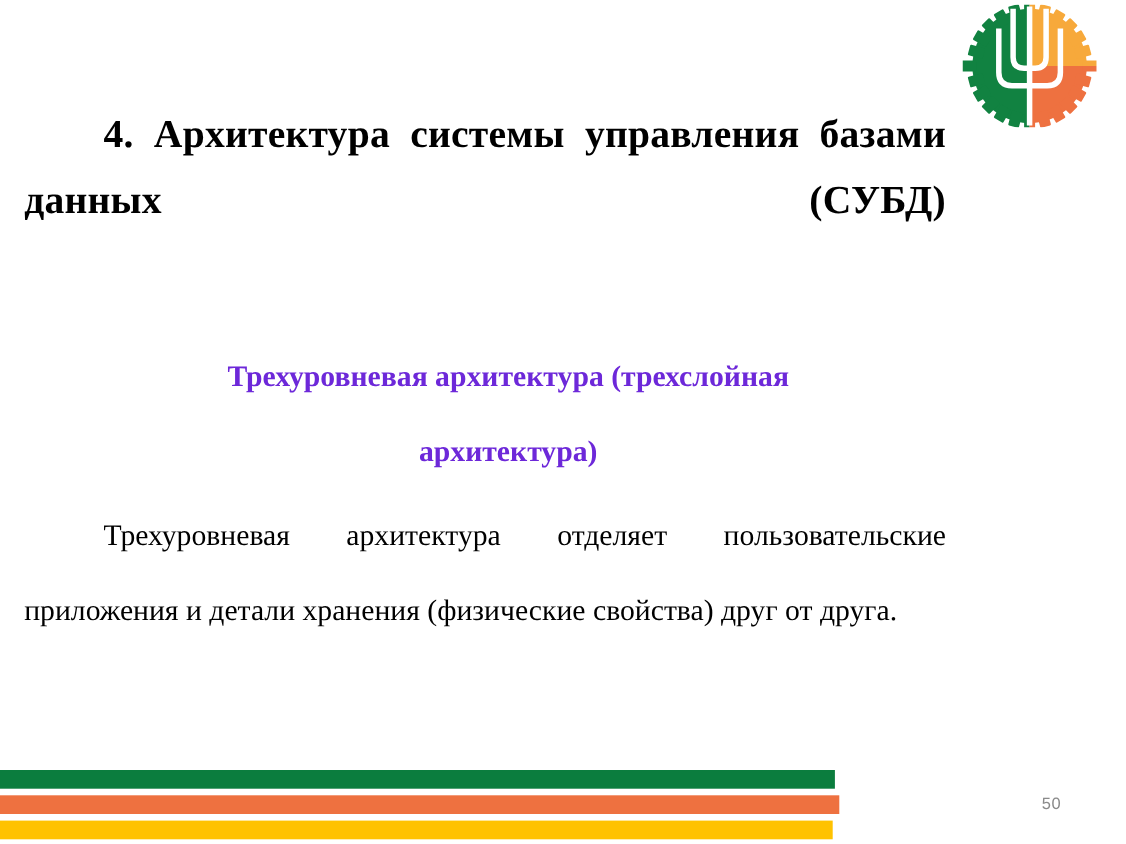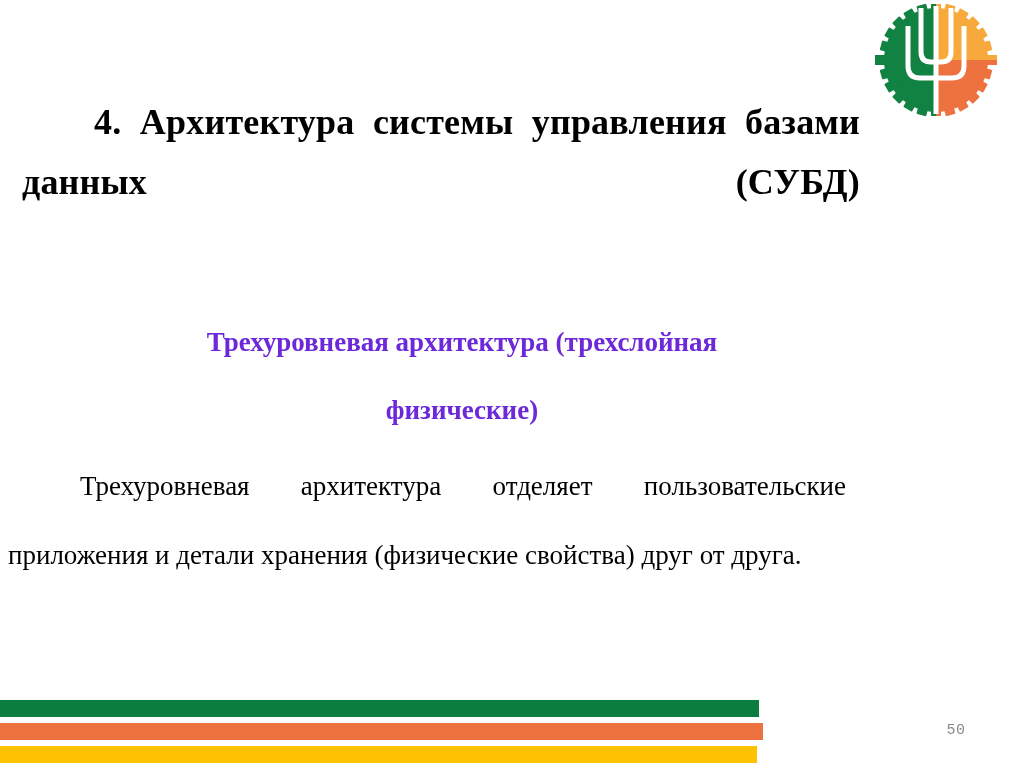--- a/index.html
+++ b/index.html
@@ -74,21 +74,21 @@
     font-size: 27px;
     line-height: 68px;
     text-align: center;
     color: #6d28d9;
     margin: 0;
   }
 
   
   .body-block {
     position: absolute;
-    left: 8px;
+    left: 22px;
     top: 452px;
     width: 838px;
   }
   .body-text {
     font-family: "Liberation Serif", "DejaVu Serif", serif;
     font-weight: normal;
     font-size: 27px;
     line-height: 69px;
     text-align: justify;
     text-align-last: left;
@@ -107,21 +107,21 @@
   .bar-orange { top: 723px; width: 763px; }
   .bar-yellow { top: 746px; width: 757px; }
 
   
   .page-number {
     position: absolute;
     left: 936px;
     top: 722px;
     width: 40px;
     text-align: center;
-    font-family: Liberation Mono, monospace;
+    font-family: Liberation Sans, sans-serif;
     font-size: 15px;
     color: #8a8a8a;
     letter-spacing: 0.5px;
   }
 </style>
 </head>
 <body>
 
 <div class="slide">
 
@@ -223,21 +223,21 @@
       </g>
     </svg>
   </div>
 
   <div class="title-block">
     <h1 class="title-text">4. Архитектура системы управления базами данных (СУБД)</h1>
   </div>
 
   <div class="subheading">
     <div>Трехуровневая архитектура (трехслойная</div>
-    <div>физические)</div>
+    <div>архитектура)</div>
   </div>
 
   <div class="body-block">
     <p class="body-text">Трехуровневая архитектура отделяет пользовательские приложения и детали хранения (физические свойства) друг от друга.</p>
   </div>
 
   <div class="bar bar-green" style="background: rgb(11, 125, 62);"></div>
   <div class="bar bar-orange" style="background: rgb(238, 113, 64);"></div>
   <div class="bar bar-yellow" style="background: rgb(255, 194, 0);"></div>
 

